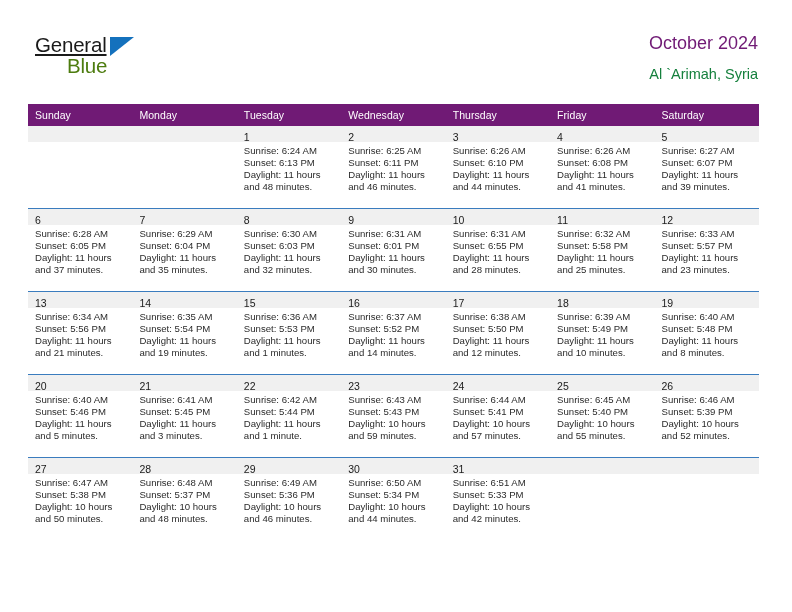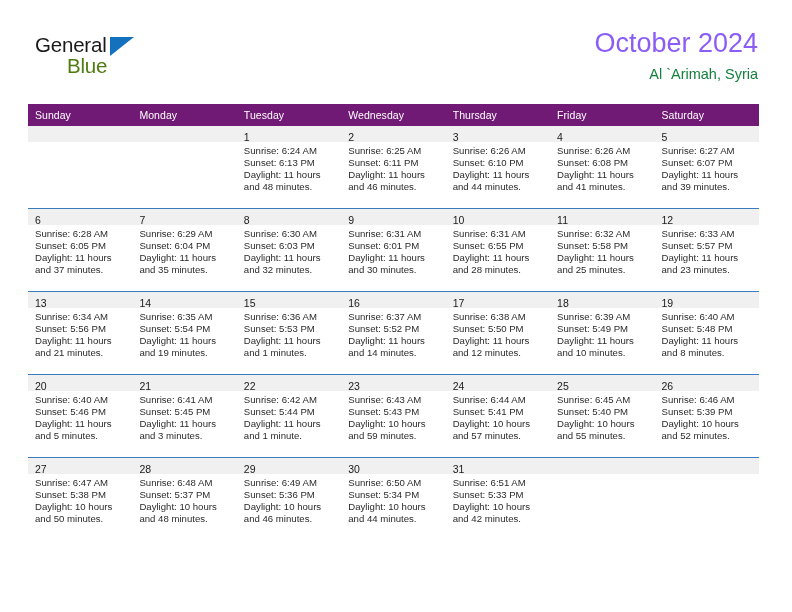--- a/index.html
+++ b/index.html
@@ -37,20 +37,21 @@
     height: 48px;
   }
   .logo-general {
     position: absolute;
     left: 0;
     top: 0;
     font-size: 20.5px;
     letter-spacing: -0.2px;
     color: #1a1a1a;
     line-height: 22px;
+    text-decoration: underline;
   }
   .logo-tri {
     position: absolute;
     left: 75px;
     top: 3px;
     width: 0;
     height: 0;
     border-left: 24px solid #1471bd;
     border-bottom: 19px solid transparent;
   }
@@ -63,22 +64,22 @@
     color: #4d7c0f;
     line-height: 22px;
   }
   .title-wrap {
     position: absolute;
     right: 2px;
     top: 0;
     text-align: right;
   }
   .cal-title {
-    font-size: 27px;
-    color: #8b5cf6;
+    font-size: 18px;
+    color: #701a75;
     line-height: 34px;
     white-space: nowrap;
   }
   .cal-subtitle {
     font-size: 14.5px;
     color: #15803d;
     line-height: 22px;
     margin-top: 3px;
     white-space: nowrap;
   }

